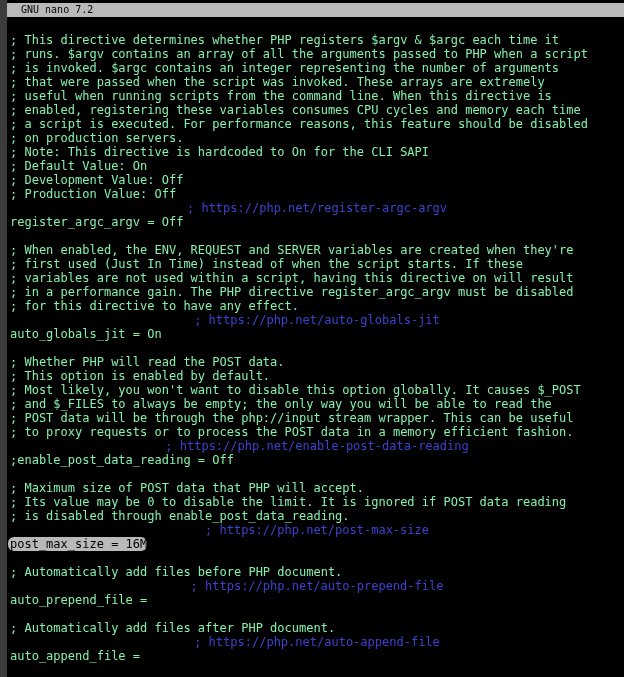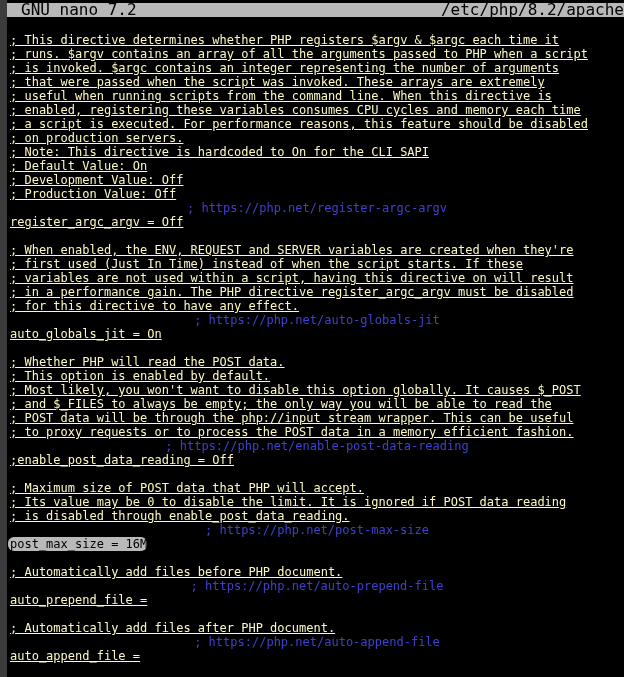--- a/index.html
+++ b/index.html
@@ -20,54 +20,52 @@
     left: 0; top: 0;
     width: 7px; height: 677px;
     background: #3c3c3c;
   }
   .titlebar {
     position: absolute;
     left: 7px; right: 0; top: 3px;
     height: 14px;
     background: #b9b9b9;
     color: #000000;
-    font-size: 16px;
+    font-size: 10px;
     line-height: 14px;
     display: flex;
-    justify-content: space-between;
     padding-left: 14px;
     white-space: nowrap;
     overflow: hidden;
   }
   .title-left { flex: 0 0 auto; }
   .title-right { flex: 0 0 auto; }
   .editor {
     position: absolute;
     left: 7px; top: 17px; right: 0; bottom: 0;
     padding: 16px 0 0 3px;
     font-size: 12px;
     line-height: 14px;
     color: #c9c9c9;
     white-space: pre;
     overflow: hidden;
   }
   .line { height: 14px; }
   .line.url { color: #4040d0; text-align: center; }
-  .line.comment, .line.directive { color: #fef9c3; text-decoration: underline; }
+  .line.comment, .line.directive { color: #86efac; }
   .line.selected .sel {
     background: #b9b9b9;
     color: #000000;
     padding-left: 2px;
     margin-left: -2px;
     border-radius: 6px;
   }
 </style>
 </head>
 <body>
 
 <div class="screen">
   <div class="left-edge"></div>
   <div class="titlebar">
     <span class="title-left">GNU nano 7.2</span>
-    <span class="title-right">/etc/php/8.2/apache</span>
   </div>
   <div class="editor" id="editor"><div class="line comment">; This directive determines whether PHP registers $argv &amp; $argc each time it</div><div class="line comment">; runs. $argv contains an array of all the arguments passed to PHP when a script</div><div class="line comment">; is invoked. $argc contains an integer representing the number of arguments</div><div class="line comment">; that were passed when the script was invoked. These arrays are extremely</div><div class="line comment">; useful when running scripts from the command line. When this directive is</div><div class="line comment">; enabled, registering these variables consumes CPU cycles and memory each time</div><div class="line comment">; a script is executed. For performance reasons, this feature should be disabled</div><div class="line comment">; on production servers.</div><div class="line comment">; Note: This directive is hardcoded to On for the CLI SAPI</div><div class="line comment">; Default Value: On</div><div class="line comment">; Development Value: Off</div><div class="line comment">; Production Value: Off</div><div class="line url">; https://php.net/register-argc-argv</div><div class="line directive">register_argc_argv = Off</div><div class="line blank"></div><div class="line comment">; When enabled, the ENV, REQUEST and SERVER variables are created when they're</div><div class="line comment">; first used (Just In Time) instead of when the script starts. If these</div><div class="line comment">; variables are not used within a script, having this directive on will result</div><div class="line comment">; in a performance gain. The PHP directive register_argc_argv must be disabled</div><div class="line comment">; for this directive to have any effect.</div><div class="line url">; https://php.net/auto-globals-jit</div><div class="line directive">auto_globals_jit = On</div><div class="line blank"></div><div class="line comment">; Whether PHP will read the POST data.</div><div class="line comment">; This option is enabled by default.</div><div class="line comment">; Most likely, you won't want to disable this option globally. It causes $_POST</div><div class="line comment">; and $_FILES to always be empty; the only way you will be able to read the</div><div class="line comment">; POST data will be through the php://input stream wrapper. This can be useful</div><div class="line comment">; to proxy requests or to process the POST data in a memory efficient fashion.</div><div class="line url">; https://php.net/enable-post-data-reading</div><div class="line directive">;enable_post_data_reading = Off</div><div class="line blank"></div><div class="line comment">; Maximum size of POST data that PHP will accept.</div><div class="line comment">; Its value may be 0 to disable the limit. It is ignored if POST data reading</div><div class="line comment">; is disabled through enable_post_data_reading.</div><div class="line url">; https://php.net/post-max-size</div><div class="line selected"><span class="sel">post_max_size = 16M</span></div><div class="line blank"></div><div class="line comment">; Automatically add files before PHP document.</div><div class="line url">; https://php.net/auto-prepend-file</div><div class="line directive">auto_prepend_file =</div><div class="line blank"></div><div class="line comment">; Automatically add files after PHP document.</div><div class="line url">; https://php.net/auto-append-file</div><div class="line directive">auto_append_file =</div></div>
 </div>
 
 </body></html>

